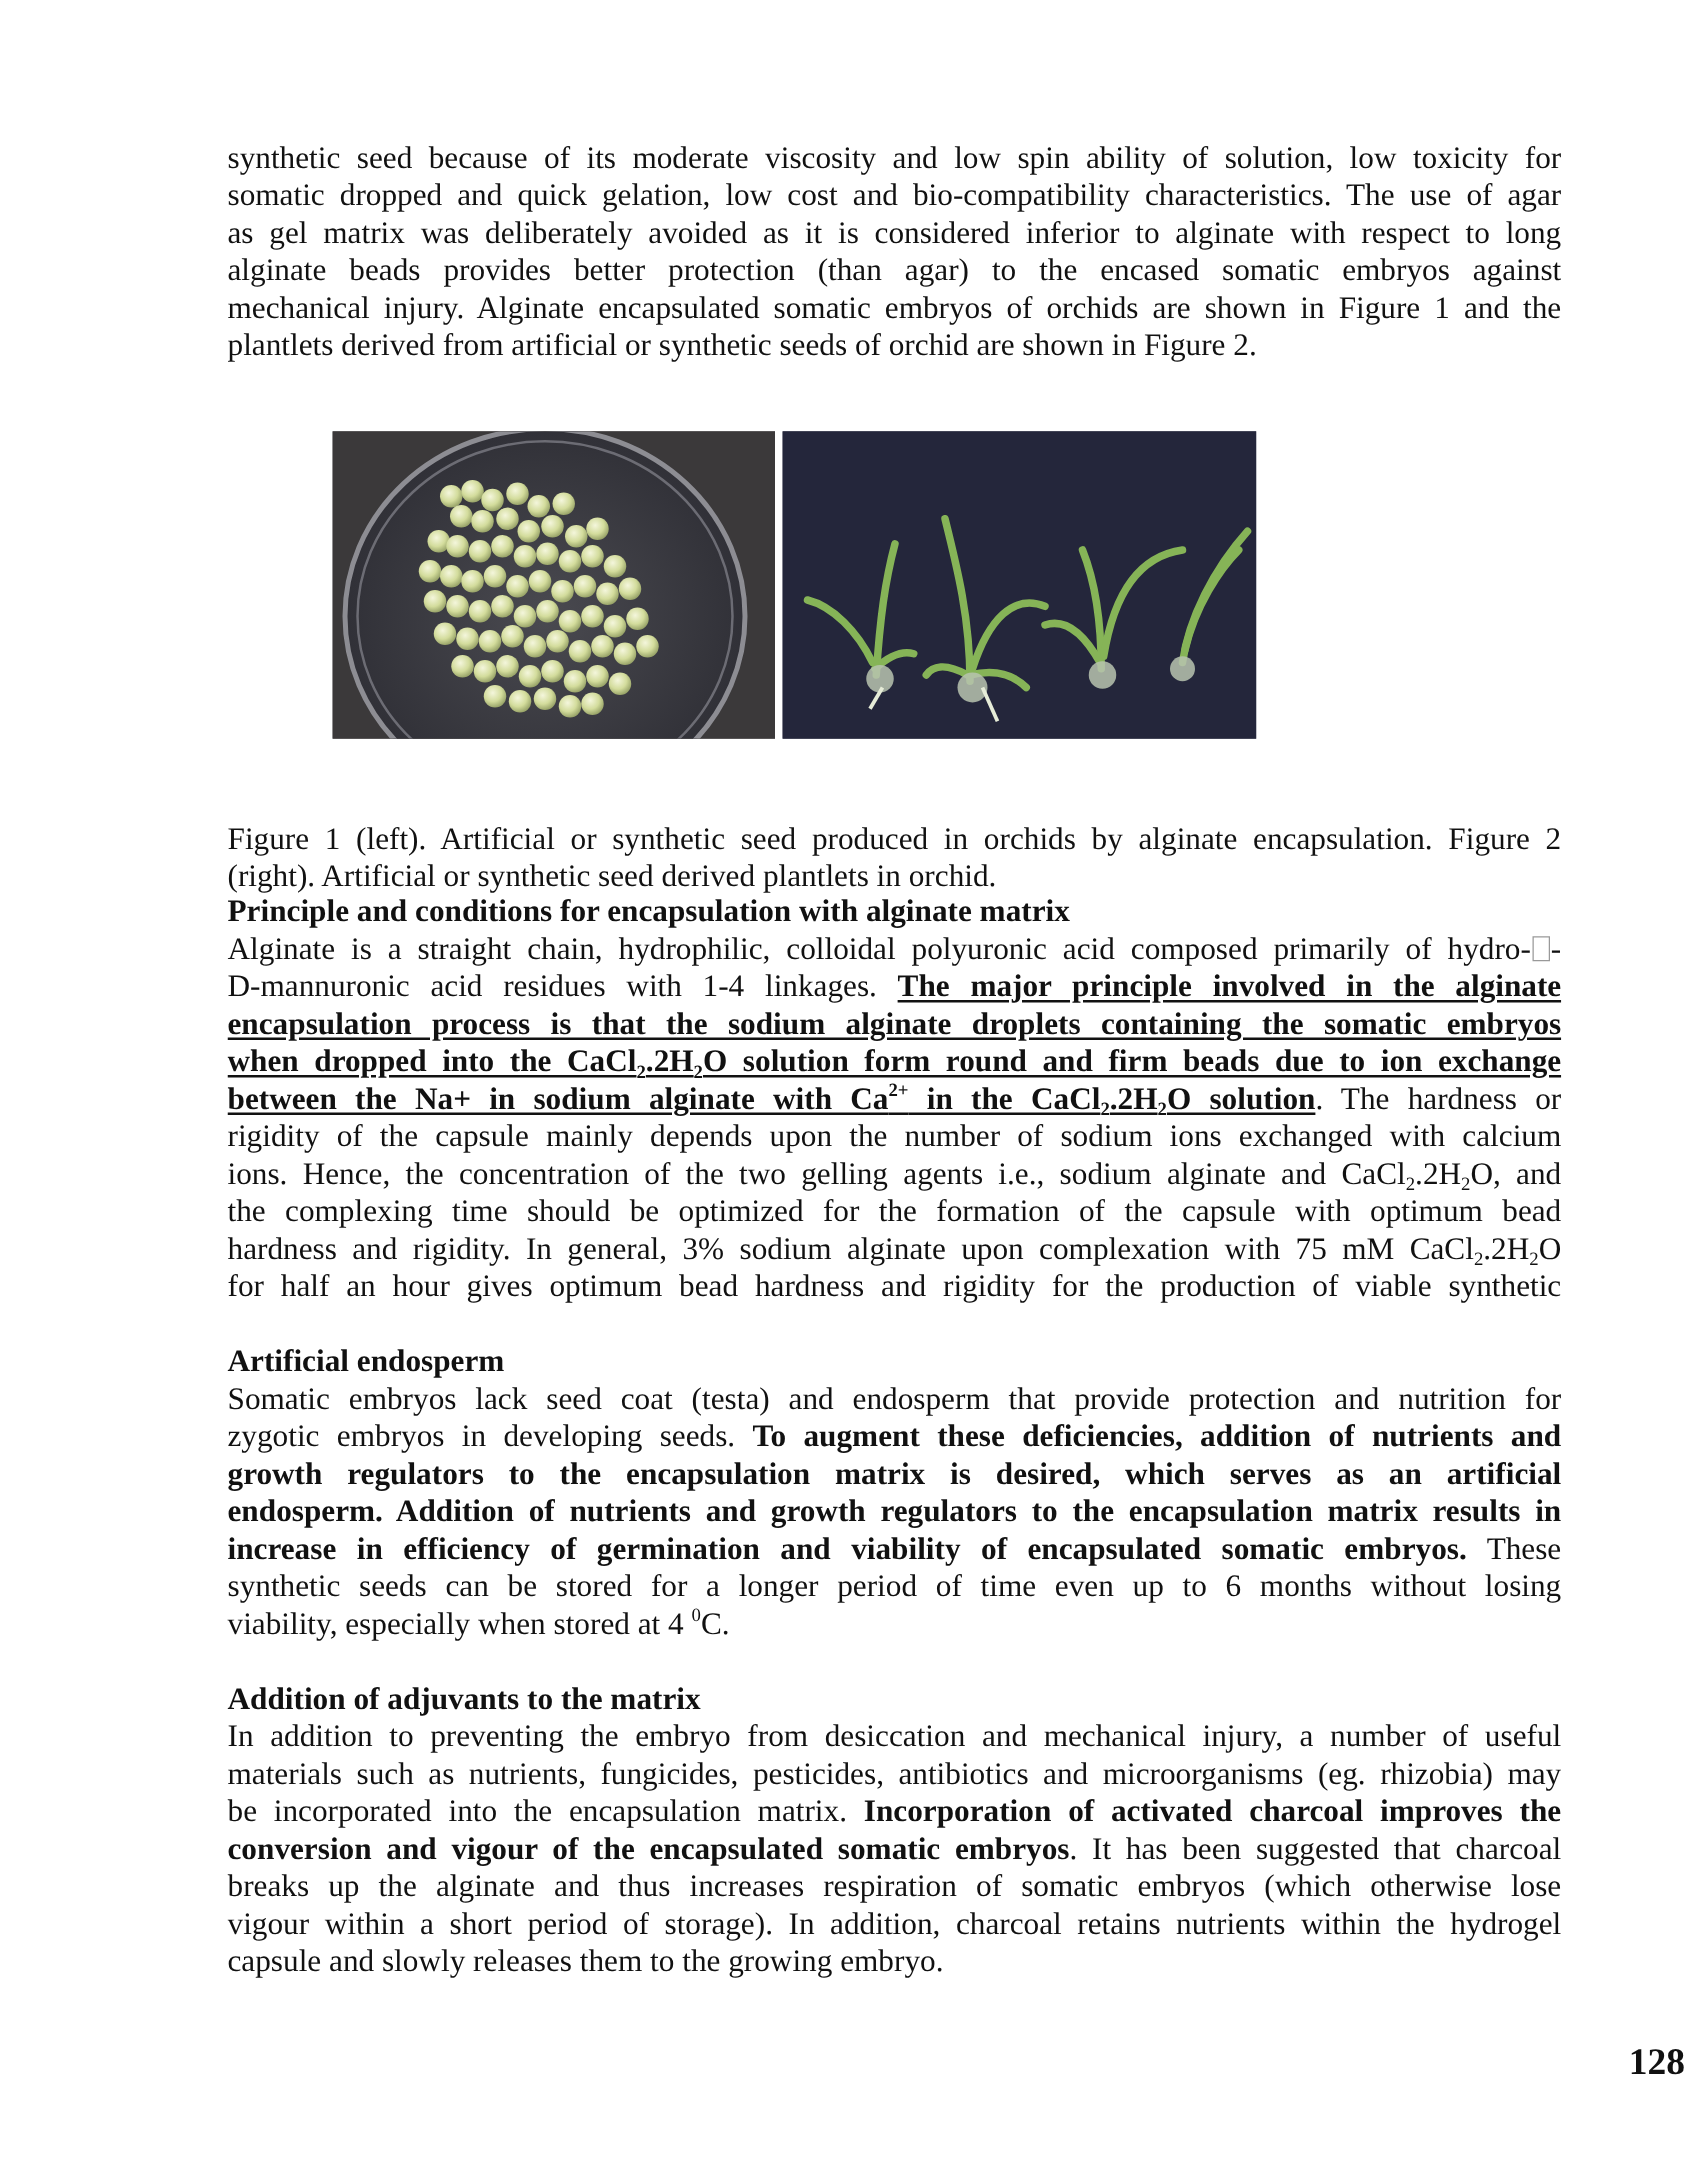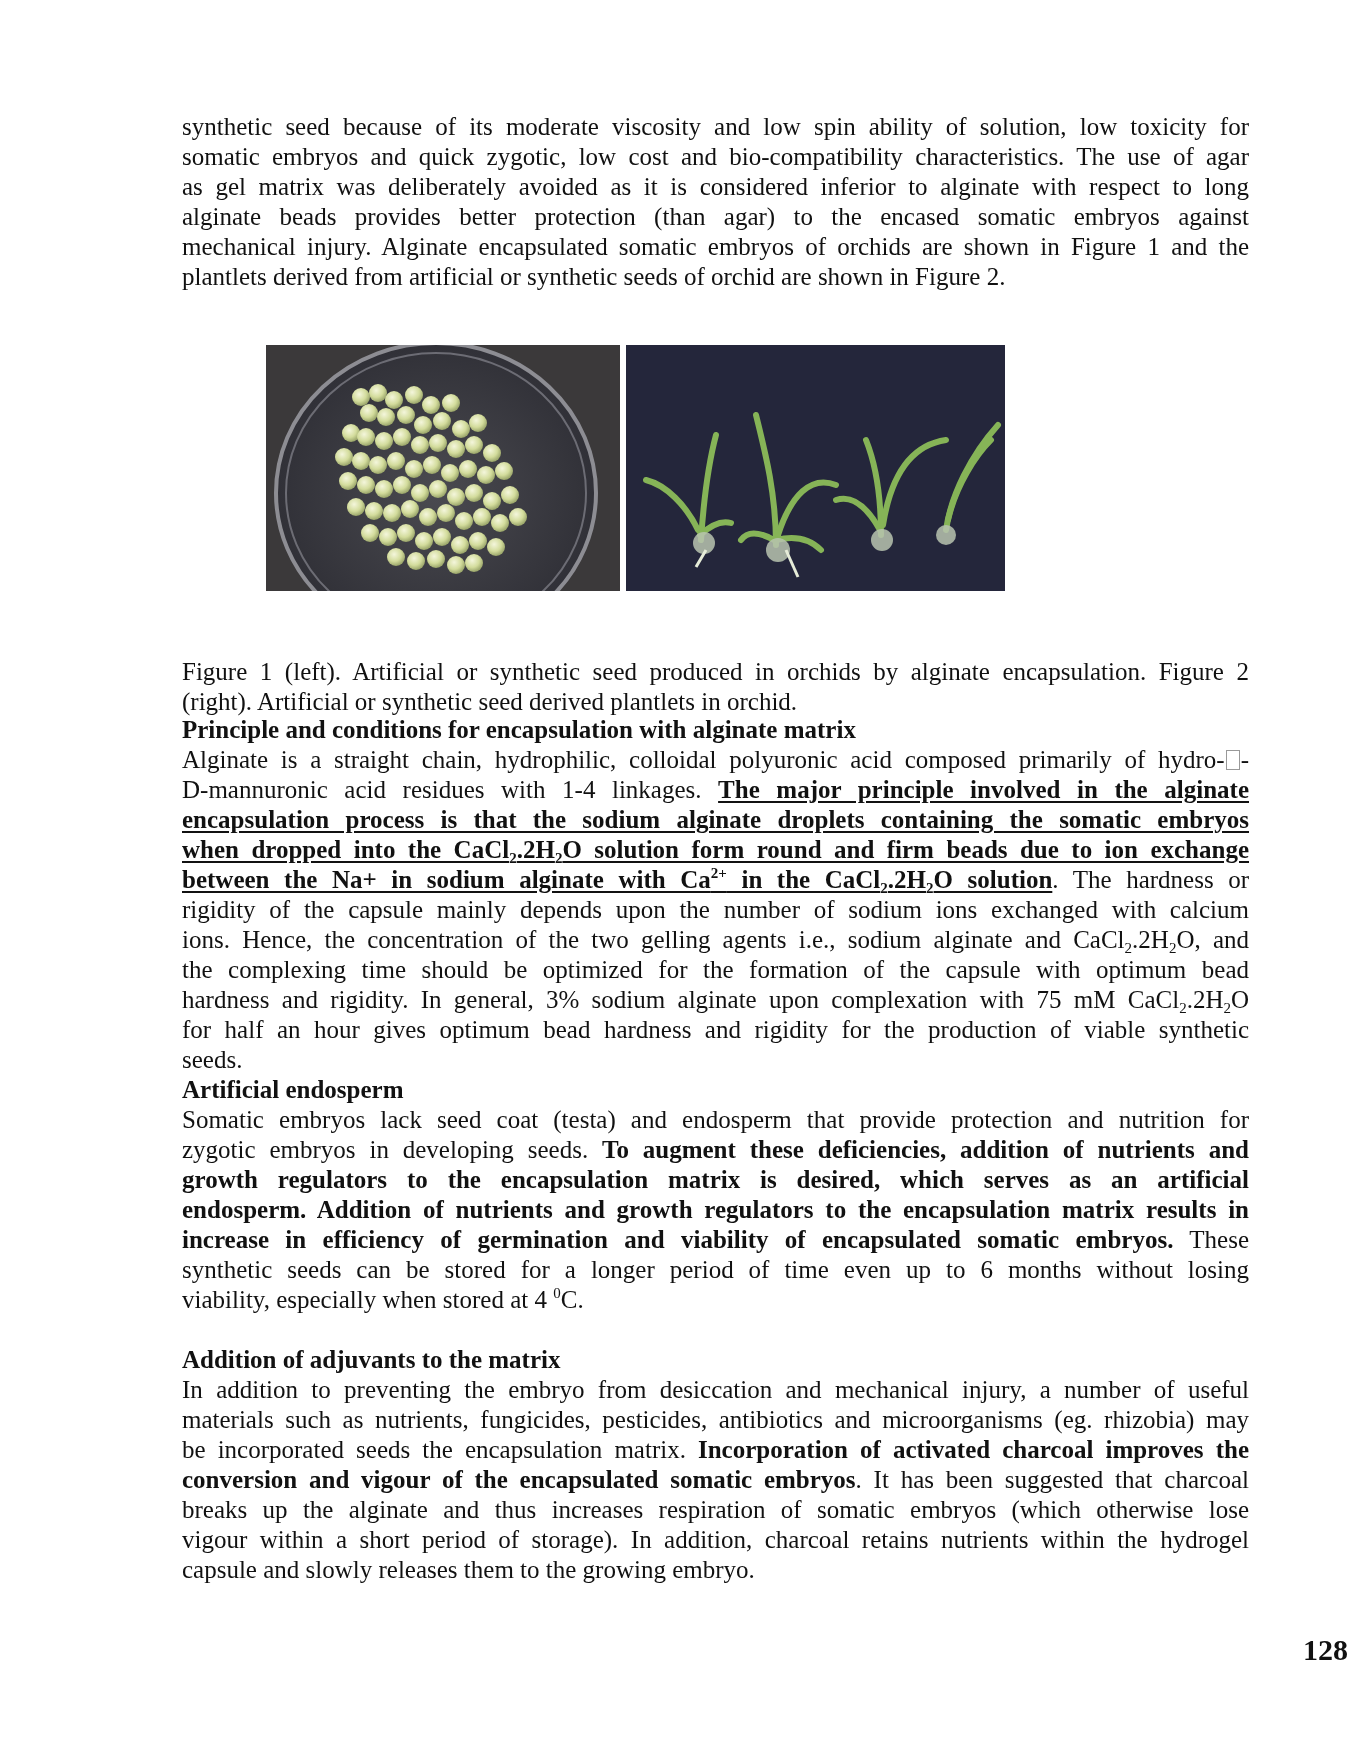--- a/index.html
+++ b/index.html
@@ -18,21 +18,21 @@
   .heading { font-weight: bold; }
   #pagenum { position: absolute; left: 0; width: 1348px; top: 1632px; text-align: right;
              font-size: 30px; font-weight: bold; line-height: 36px; }
   .glyph-box { display: inline-block; width: 12px; height: 18px; border: 1px solid #999; vertical-align: -2px; margin: 0 1px; }
 </style>
 </head>
 <body>
 
 <div class="col" style="top:112px;">
   <span class="jl">synthetic seed because of its moderate viscosity and low spin ability of solution, low toxicity for</span>
-  <span class="jl">somatic embryos and quick zygotic, low cost and bio-compatibility characteristics. The use of agar</span>
+  <span class="jl">somatic dropped and quick gelation, low cost and bio-compatibility characteristics. The use of agar</span>
   <span class="jl">as gel matrix was deliberately avoided as it is considered inferior to alginate with respect to long</span>
   <span class="jl">alginate beads provides better protection (than agar) to the encased somatic embryos against</span>
   <span class="jl">mechanical injury.  Alginate encapsulated somatic embryos of orchids are shown in Figure 1 and the</span>
   <span class="line">plantlets derived from artificial or synthetic seeds of orchid are shown in Figure 2.</span>
 </div>
 
 <div class="fig" id="fig1">
   <svg width="354" height="246" viewBox="0 0 354 246">
     <defs>
       <radialGradient id="bead" cx="40%" cy="35%" r="65%">
@@ -162,38 +162,37 @@
   <span class="jl"><span>Alginate is a straight chain, hydrophilic, colloidal polyuronic acid composed primarily of hydro-</span><span class="glyph-box"></span><span>-</span></span>
   <span class="jl"><span>D-mannuronic acid residues with 1-4 linkages. </span> <b><u class="ul">The major principle involved in the alginate</u></b></span>
   <span class="jl b"><u class="ul">encapsulation process is that the sodium alginate droplets containing the somatic embryos</u></span>
   <span class="jl b"><u class="ul"><span>when dropped into the CaCl</span><sub>2</sub><span>.2H</span><sub>2</sub><span>O solution form round and firm beads due to ion exchange</span></u></span>
   <span class="jl"><b><u class="ul"><span>between the Na+ in sodium alginate with Ca</span><sup>2+</sup><span> in the CaCl</span><sub>2</sub><span>.2H</span><sub>2</sub><span>O solution</span></u></b><span>. The hardness or</span></span>
   <span class="jl">rigidity of the capsule mainly depends upon the number of sodium ions exchanged with calcium</span>
   <span class="jl"><span>ions. Hence, the concentration of the two gelling agents i.e., sodium alginate and CaCl</span><sub>2</sub><span>.2H</span><sub>2</sub><span>O, and</span></span>
   <span class="jl">the complexing time should be optimized for the formation of the capsule with optimum bead</span>
   <span class="jl"><span>hardness and rigidity. In general, 3% sodium alginate upon complexation with 75 mM CaCl</span><sub>2</sub><span>.2H</span><sub>2</sub><span>O</span></span>
   <span class="jl">for half an hour gives optimum bead hardness and rigidity for the production of viable synthetic</span>
-  <span class="line">seeds.</span>
 </div>
 
 <div class="col" style="top:1075px;">
   <span class="line heading">Artificial endosperm</span>
   <span class="jl">Somatic embryos lack seed coat (testa) and endosperm that provide protection and nutrition for</span>
   <span class="jl"><span>zygotic embryos in developing seeds. </span> <b>To augment these deficiencies, addition of nutrients and</b></span>
   <span class="jl b">growth regulators to the encapsulation matrix is desired, which serves as an artificial</span>
   <span class="jl b">endosperm. Addition of nutrients and growth regulators to the encapsulation matrix results in</span>
   <span class="jl"><b>increase in efficiency of germination and viability of encapsulated somatic embryos.</b><span> These</span></span>
   <span class="jl">synthetic seeds can be stored for a longer period of time even up to 6 months without losing</span>
   <span class="line"><span>viability, especially when stored at 4 </span><sup>0</sup><span>C.</span></span>
 </div>
 
 <div class="col" style="top:1345px;">
   <span class="line heading">Addition of adjuvants to the matrix</span>
   <span class="jl">In addition to preventing the embryo from desiccation and mechanical injury, a number of useful</span>
   <span class="jl">materials such as nutrients, fungicides, pesticides, antibiotics and microorganisms (eg. rhizobia) may</span>
-  <span class="jl"><span>be incorporated seeds the encapsulation matrix. </span> <b>Incorporation of activated charcoal improves the</b></span>
+  <span class="jl"><span>be incorporated into the encapsulation matrix. </span> <b>Incorporation of activated charcoal improves the</b></span>
   <span class="jl"><b>conversion and vigour of the encapsulated somatic embryos</b><span>. It has been suggested that charcoal</span></span>
   <span class="jl">breaks up the alginate and thus increases respiration of somatic embryos (which otherwise lose</span>
   <span class="jl">vigour within a short period of storage). In addition, charcoal retains nutrients within the hydrogel</span>
   <span class="line">capsule and slowly releases them to the growing embryo.</span>
 </div>
 
 <div id="pagenum">128</div>
 
 </body></html>

